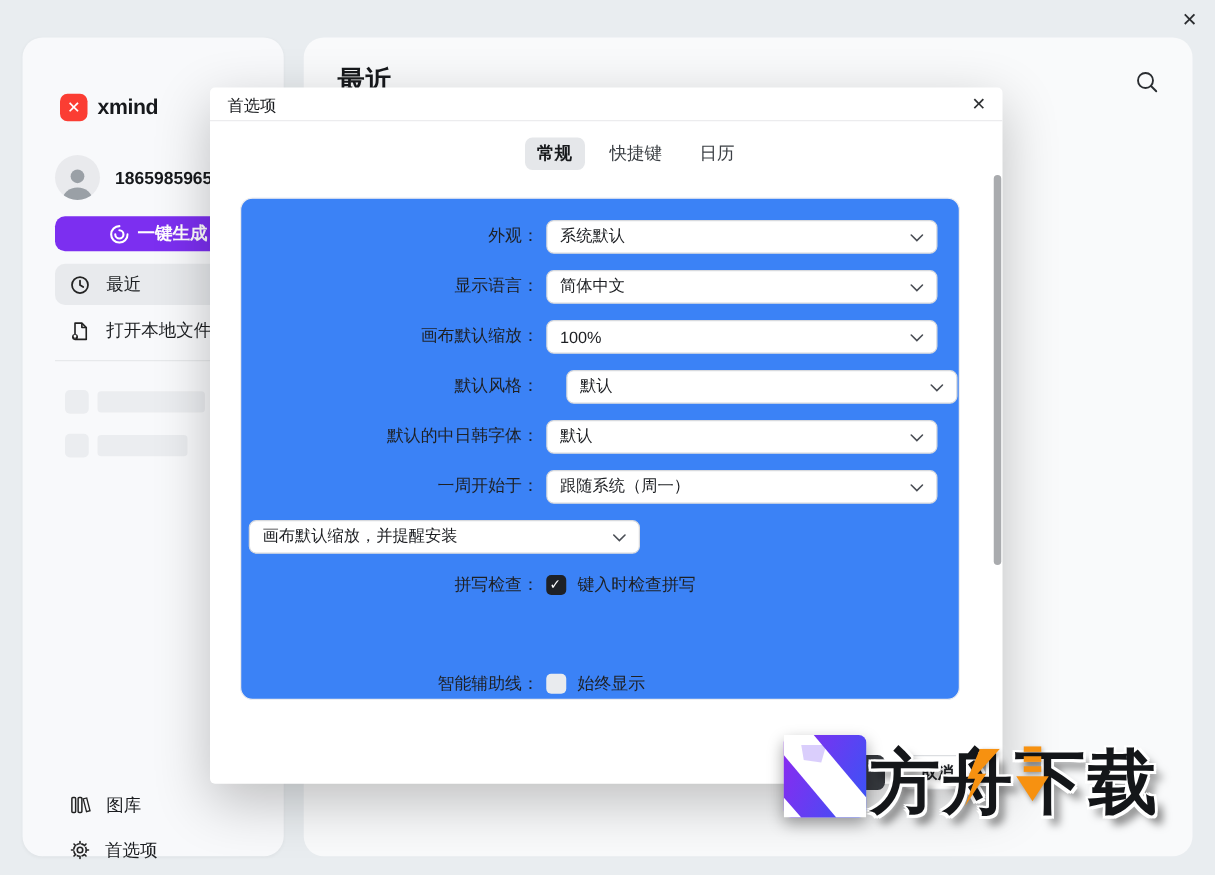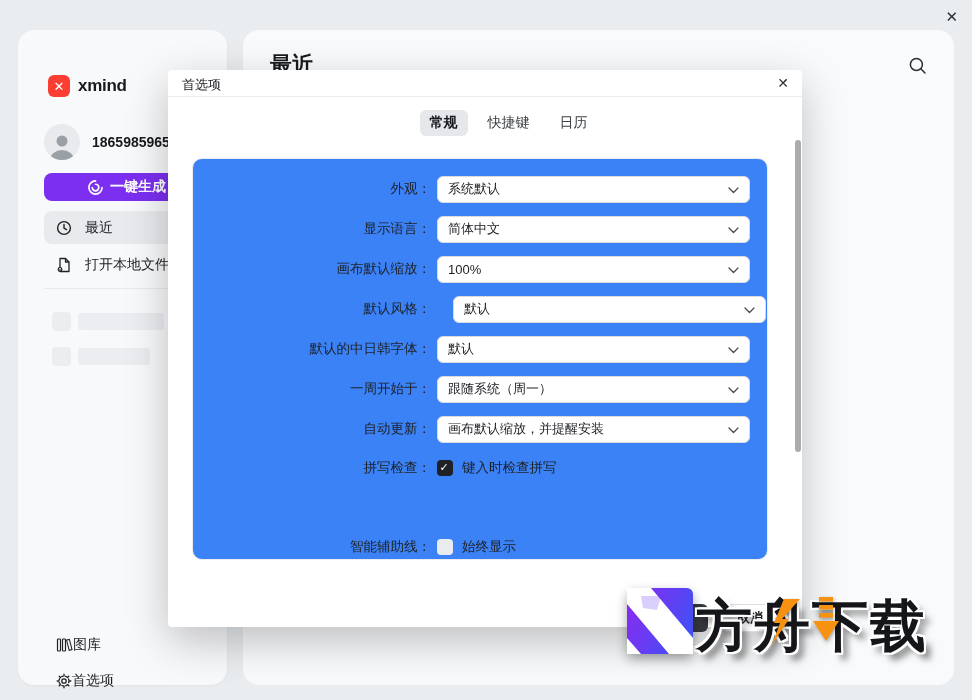--- a/index.html
+++ b/index.html
@@ -50,21 +50,21 @@
   .nav-item.active { background:#e8eaed; }
   .nav-recent { top:181px; }
   .nav-open { top:218px; }
 
   .side-divider { left:26px; top:258px; width:166px; height:1px; background:#e7e9eb; }
 
   .skel-sq { width:19px; height:19px; border-radius:4px; background:#ebedf0; left:34px; }
   .skel-bar { height:17px; border-radius:3px; background:#ebedf0; left:60px; }
 
   .side-foot {
-    left:38px; display:flex; align-items:center; gap:0;
+    left:38px; display:flex; gap:12px;
     font-size:14px; cursor:pointer; color:#1b1d20;
   }
   .foot-lib { top:606px; }
   .foot-pref { top:642px; }
 
   
   .mainpanel {
     left:243px; top:30px; width:711px; height:655px;
     background:#f9fafb; border-radius:16px;
   }
@@ -306,21 +306,20 @@
           <div class="selbox">
         <span>跟随系统（周一）</span>
         <svg class="chev" width="11" height="7" viewBox="0 0 11 7">
               <path d="M1 1 L5.5 5.5 L10 1" stroke="#4a4e55" stroke-width="1.3" fill="none" stroke-linecap="round"></path>
             </svg>
       </div>
         </div>
     </div>
 
     <div class="frow" style="top:250px;">
-      <div class="flabel">自动更新：</div>
       <div class="fctrl">
           <div class="selbox">
         <span>画布默认缩放，并提醒安装</span>
         <svg class="chev" width="11" height="7" viewBox="0 0 11 7">
               <path d="M1 1 L5.5 5.5 L10 1" stroke="#4a4e55" stroke-width="1.3" fill="none" stroke-linecap="round"></path>
             </svg>
       </div>
         </div>
     </div>
 

